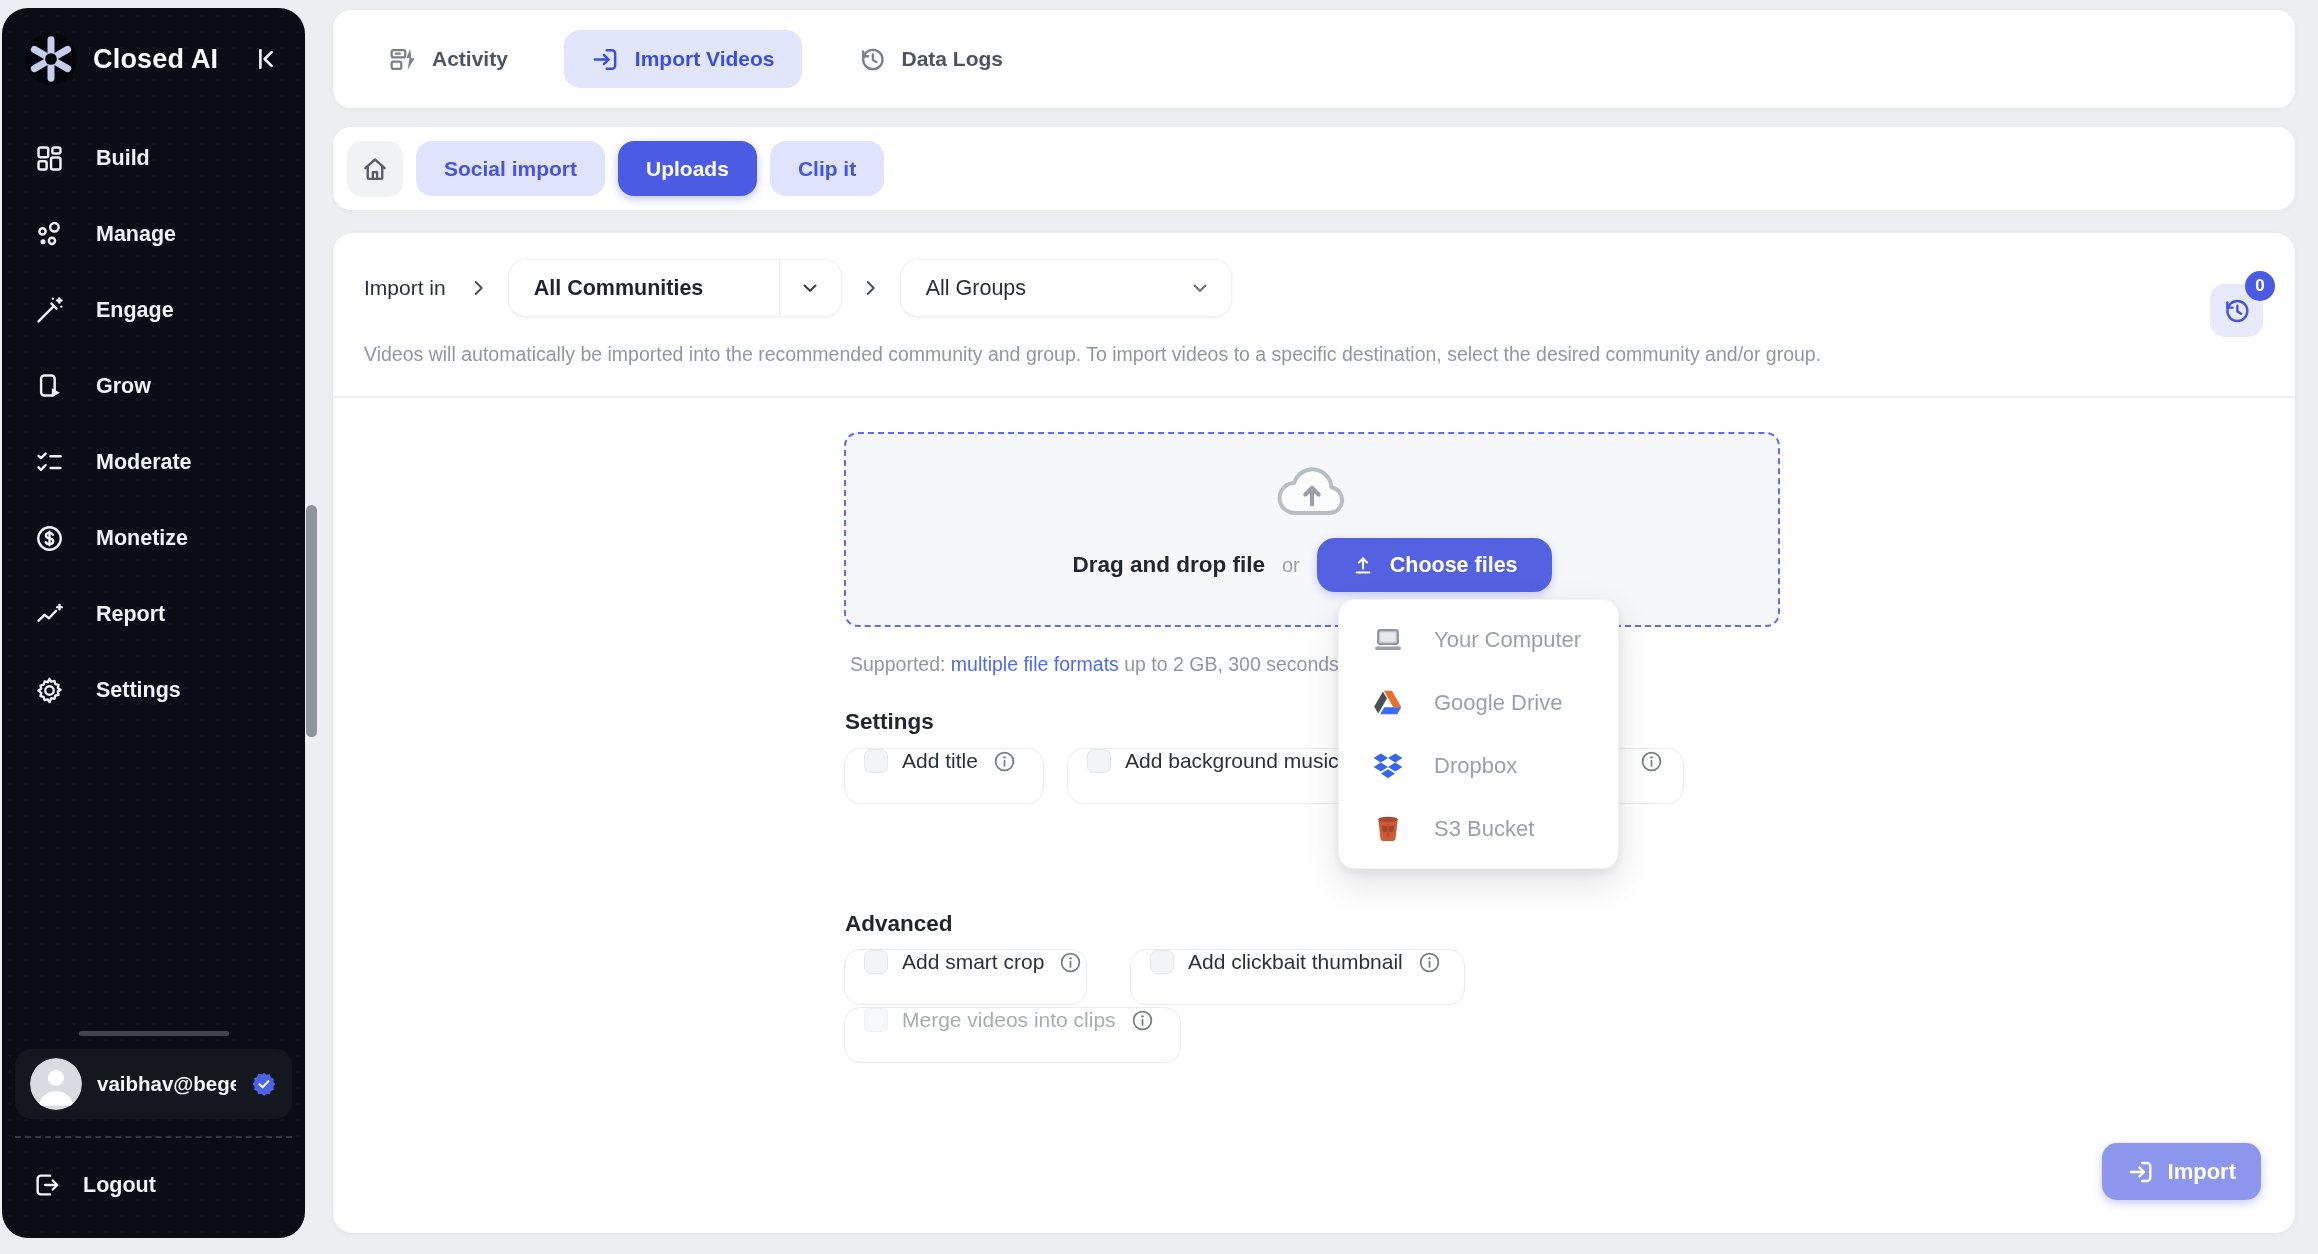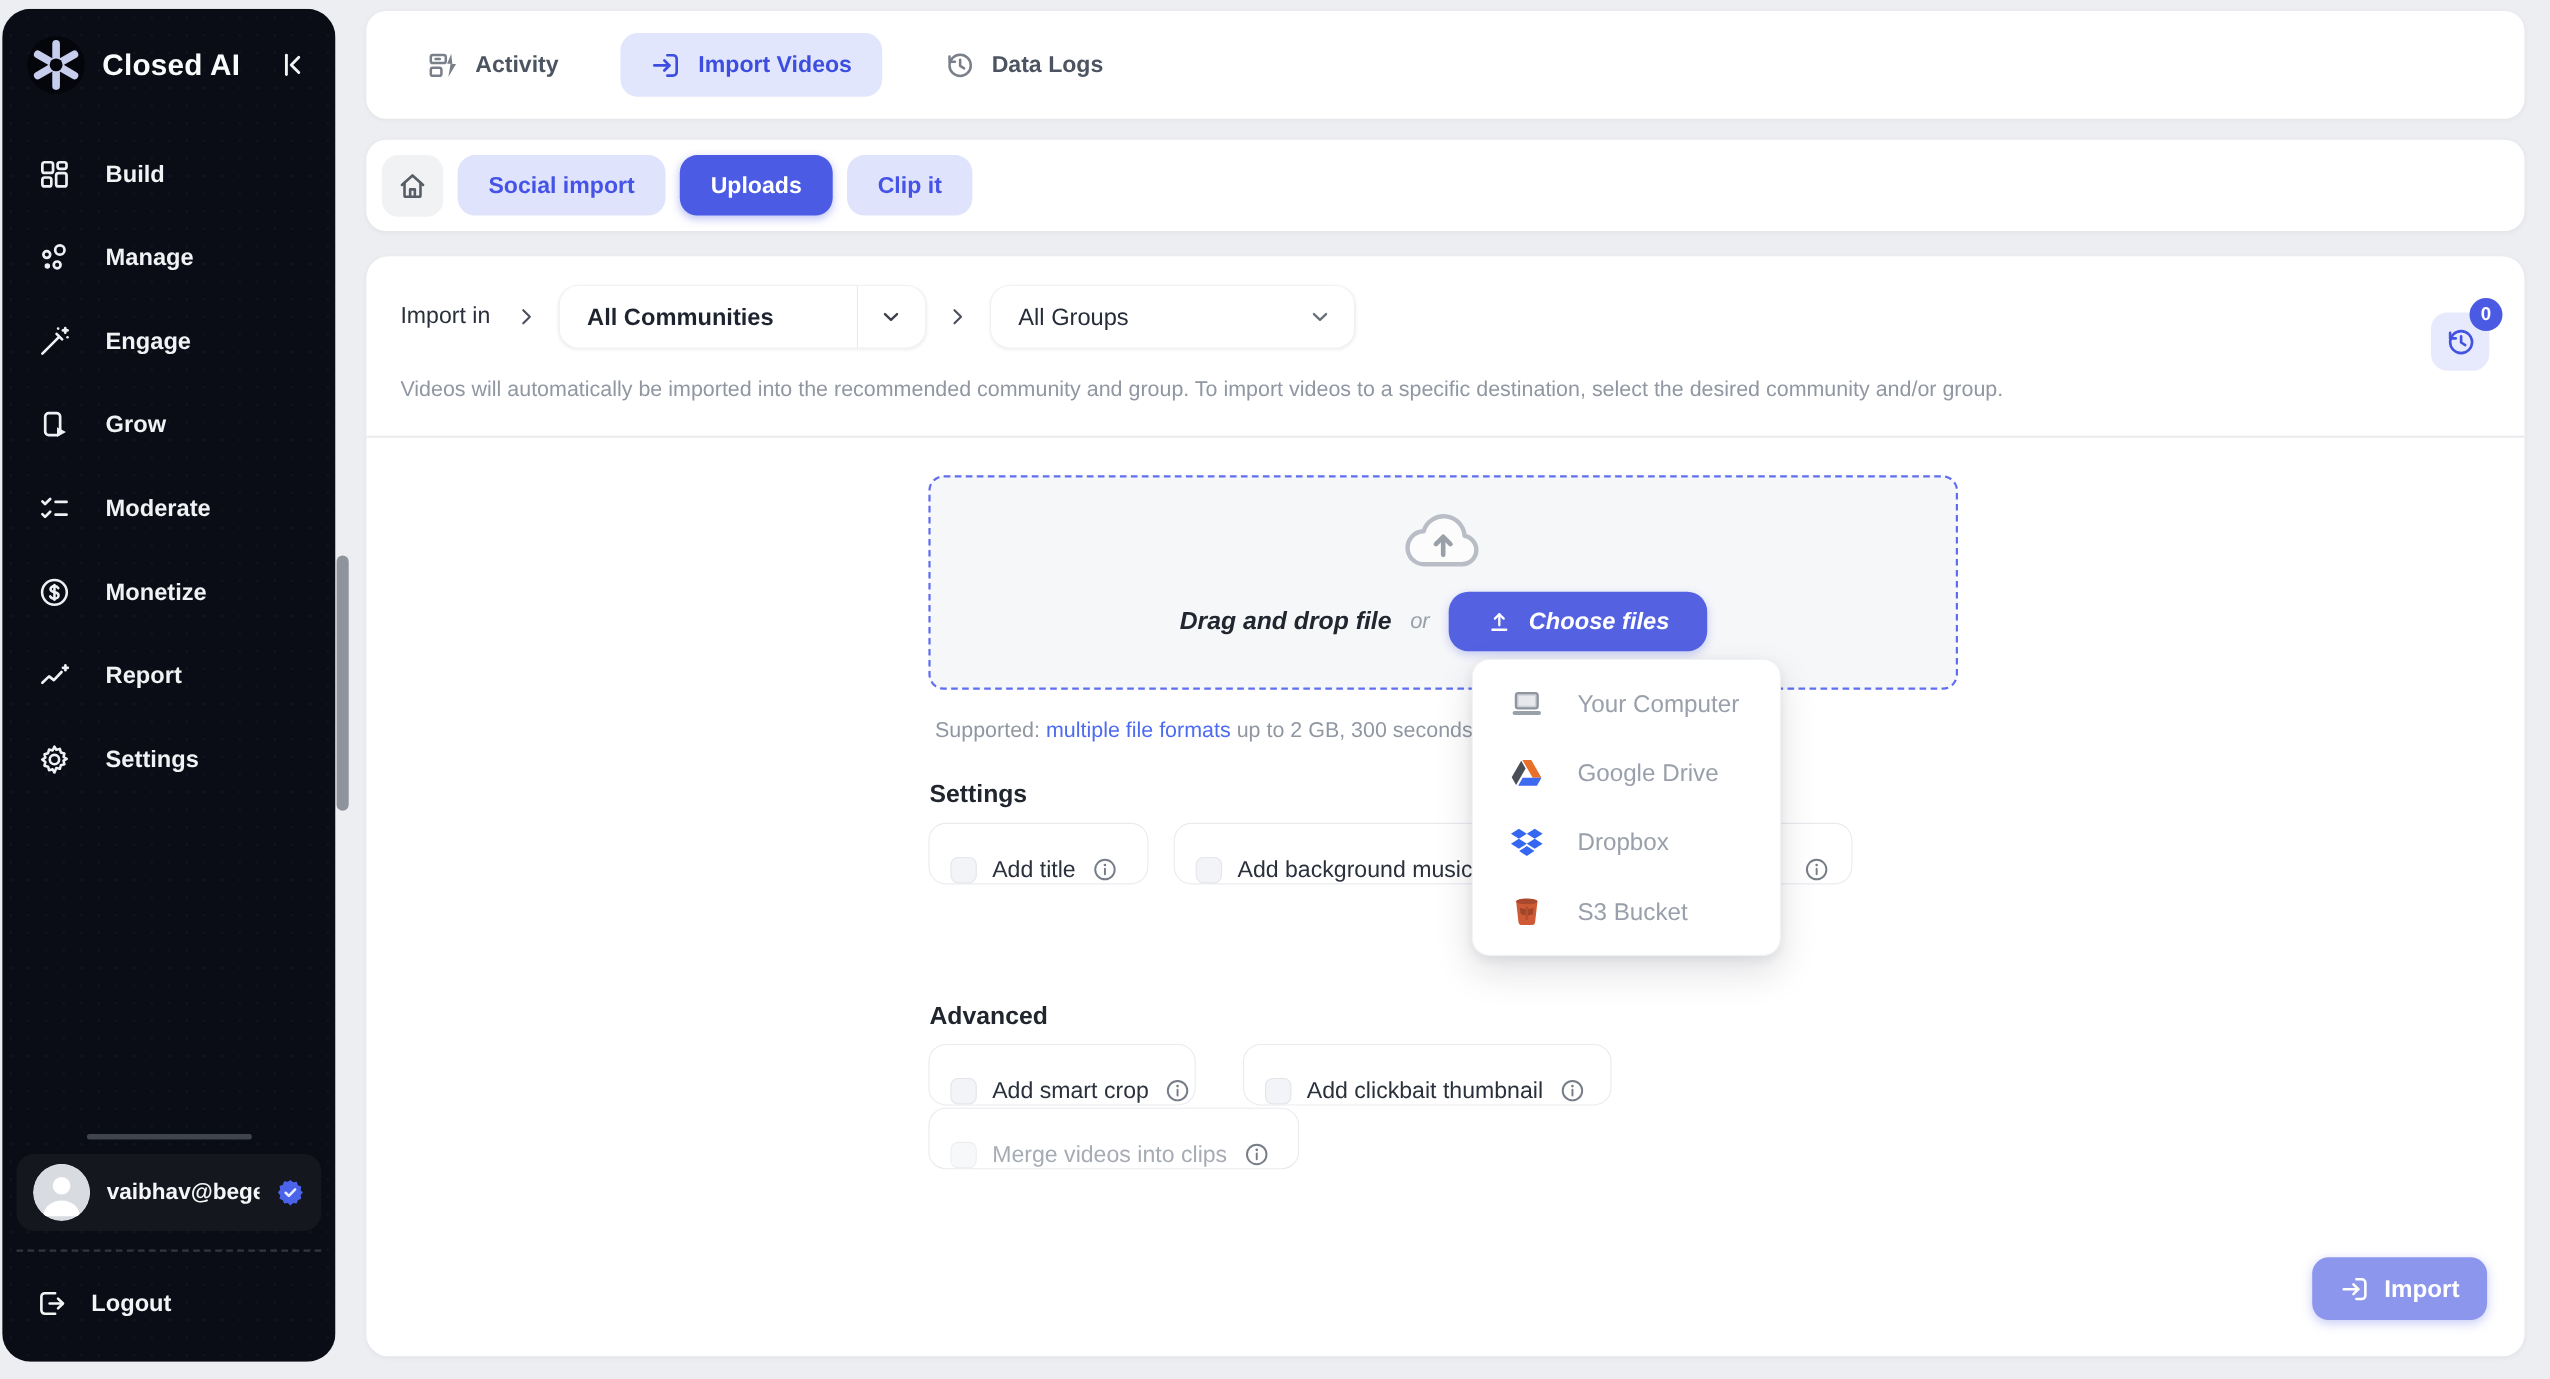--- a/index.html
+++ b/index.html
@@ -75,35 +75,35 @@
     background:#e7eafc; display:flex; align-items:center; justify-content:center; cursor:pointer; }
   .badge { position:absolute; top:-13px; right:-12px; width:30px; height:30px; border-radius:50%;
     background:#4b5ae3; color:#fff; font-size:17px; font-weight:700; display:flex; align-items:center;
     justify-content:center; }
   .note { position:absolute; left:31px; top:110px; font-size:19.5px; color:#9097a2; }
   .hr { position:absolute; left:0; right:0; top:163px; border-top:2px solid #ededf0; }
 
   
   .dropzone { position:absolute; left:511px; top:199px; width:936px; height:195px;
     border:2.5px dashed #5f6ef0; border-radius:14px; background:#f6f7f9;
-    display:flex; flex-direction:column; align-items:center; padding-top:28px; gap:18px;font-style:italic; }
+    display:flex; flex-direction:column; align-items:center; padding-top:28px; gap:18px; }
   .dz-row { display:flex; align-items:center; }
   .dz-title { font-size:22.5px; font-weight:700; color:#21262f; margin-right:17px; }
   .dz-or { font-size:20px; color:#9aa0aa; margin-right:17px; }
   .choose-btn { height:54px; padding:0 34px; border-radius:18px; background:#5462e2; color:#fff;
     font-size:21.5px; font-weight:600; display:flex; align-items:center; gap:15px; cursor:pointer;
     box-shadow:0 3px 9px rgba(80,95,225,.30); }
 
   .supported { position:absolute; left:517px; top:420px; font-size:19.5px; color:#9097a2; white-space:nowrap; }
   .supported .link { color:#4d6bf0; cursor:pointer; }
 
   .sec-title { position:absolute; font-size:22.5px; font-weight:700; color:#20252e; }
 
   .opt { position:absolute; height:56px; border:1.5px solid #e9ebef; border-radius:16px; background:#fff;
-    display:flex; align-items:flex-end; padding:0 19px; gap:14px; cursor:pointer; }
+    display:flex; align-items:flex-start; padding:0 19px; gap:14px; cursor:pointer; }
   .cb { width:24px; height:24px; border-radius:7px; background:#f3f4f7; border:1.5px solid #e3e5ea; flex:none; }
   .opt-label { font-size:21px; color:#2b313c; font-weight:500; white-space:nowrap; }
   .opt.disabled .opt-label { color:#a6abb4; }
   .opt.disabled .cb { background:#f7f8fa; border-color:#eceef1; }
   .opt.wide .info-ico { margin-left:auto; }
 
   
   .menu { position:absolute; left:1005px; top:366px; width:281px; background:#fff; border:1px solid #f1f2f4;
     border-radius:16px; padding:8px 0; z-index:10;
     box-shadow:0 14px 34px rgba(20,25,45,.13), 0 3px 10px rgba(20,25,45,.07); }

